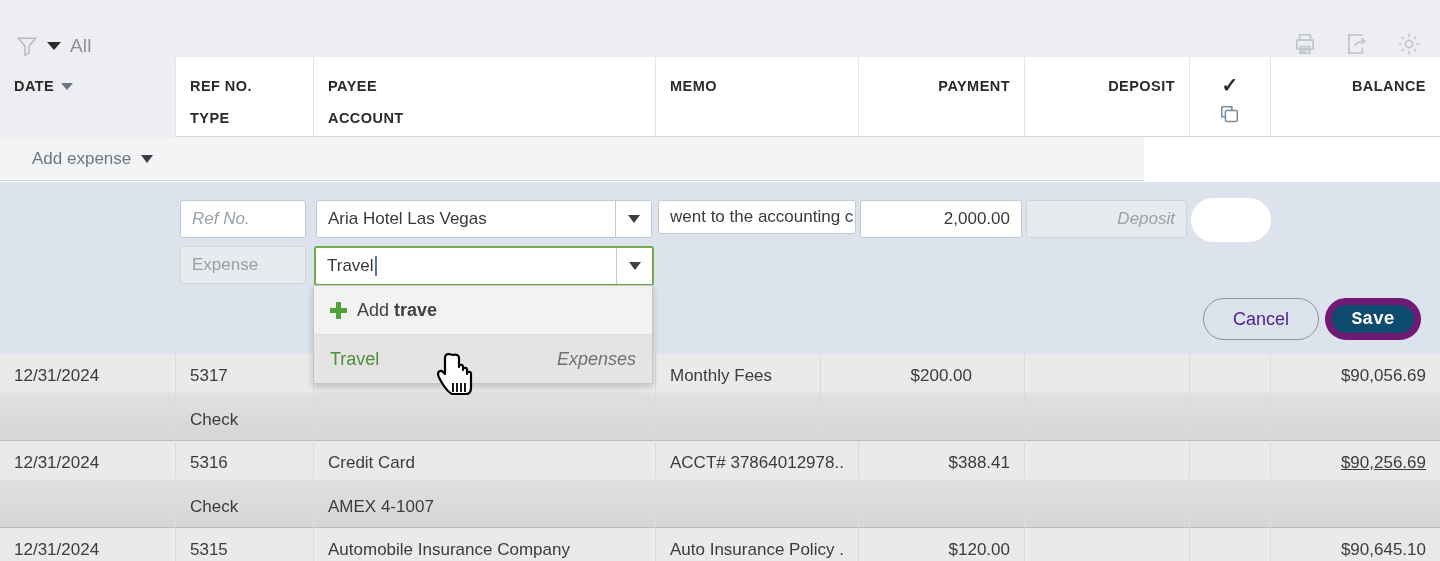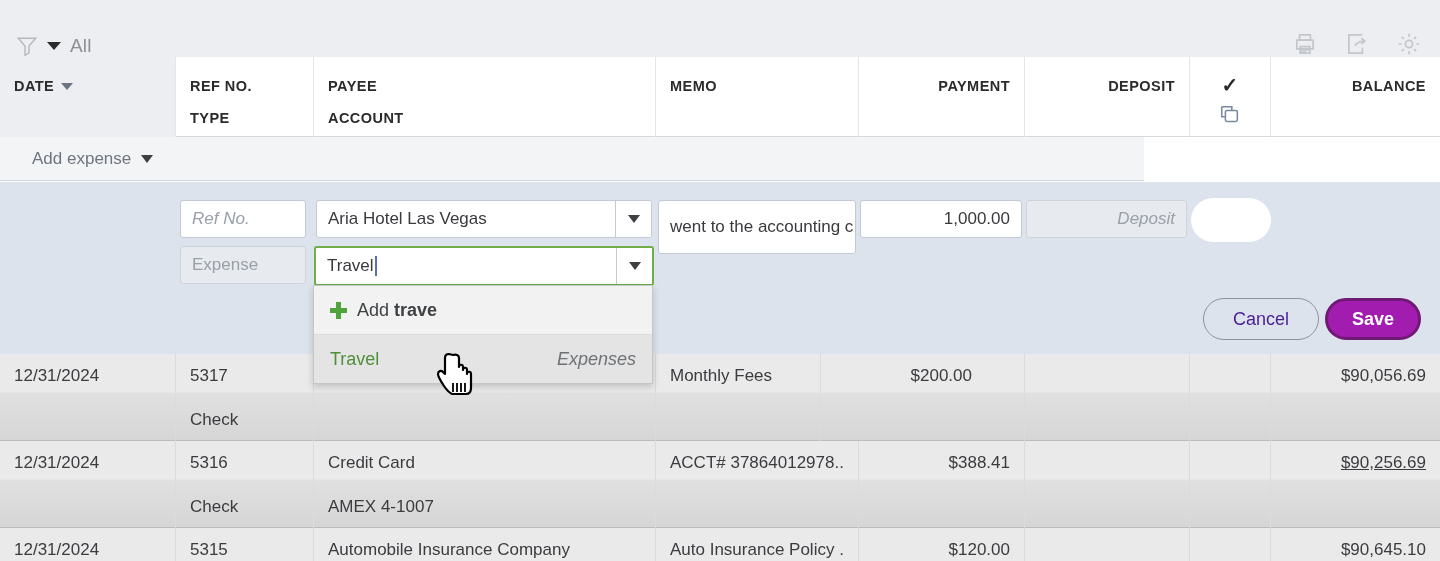--- a/index.html
+++ b/index.html
@@ -158,21 +158,21 @@
 
   
   .btn {
     position: absolute; display: flex; align-items: center; justify-content: center;
     border-radius: 22px; font-size: 18px; cursor: pointer;
   }
   .btn-cancel {
     background: #dce3ec; border: 1px solid #8d949d; color: #4c1d95;
   }
   .btn-save {
-    background: #a21caf; color: #ffffff; font-weight: bold; border: 3px solid #701a75;
+    background: #0c4a6e; color: #ffffff; font-weight: bold; border: 7px solid #701a75; font-family: Liberation Mono, monospace;
   }
 
   
   .grid { position: absolute; left: 0; top: 354px; width: 1440px; }
   .drow {
     position: relative; width: 1440px; height: 87px;
     border-bottom: 1px solid #b9bcc0;
     background: linear-gradient(180deg, #eaeaea 0%, #eaeaea 44%, #e0e0e0 46%, #d6d6d6 100%);
   }
   .drow .c {
@@ -278,23 +278,23 @@
 
     <div class="inp ph" style="left:180px;top:18px;width:126px;height:38px;">Ref No.</div>
 
     <div class="inp" style="left:316px;top:18px;width:336px;height:38px;padding-right:44px;">
       <span>Aria Hotel Las Vegas</span>
       <span class="combo-arrow">
           <i></i>
         </span>
     </div>
 
-    <div class="inp" style="left:658px;top:18px;width:198px;height:54px;text-align:right;">went to the accounting c</div>
-
-    <div class="inp r" style="left:860px;top:18px;width:162px;height:38px;">1,000.00</div>
+    <div class="inp" style="left:658px;top:18px;width:198px;height:34px;text-align:right;">went to the accounting c</div>
+
+    <div class="inp r" style="left:860px;top:18px;width:162px;height:38px;">2,000.00</div>
 
     <div class="inp dis r ph" style="left:1026px;top:18px;width:161px;height:38px;">Deposit</div>
 
     <div class="pill" style="left:1191px;top:16px;width:80px;height:44px;"></div>
 
     <div class="inp dis ph" style="left:180px;top:64px;width:126px;height:38px;font-style:normal;">Expense</div>
 
     <div class="inp focus" style="left:314px;top:64px;width:340px;height:40px;padding-right:44px;">
       <span>Travel</span>
         <span class="caret-bar"></span>

